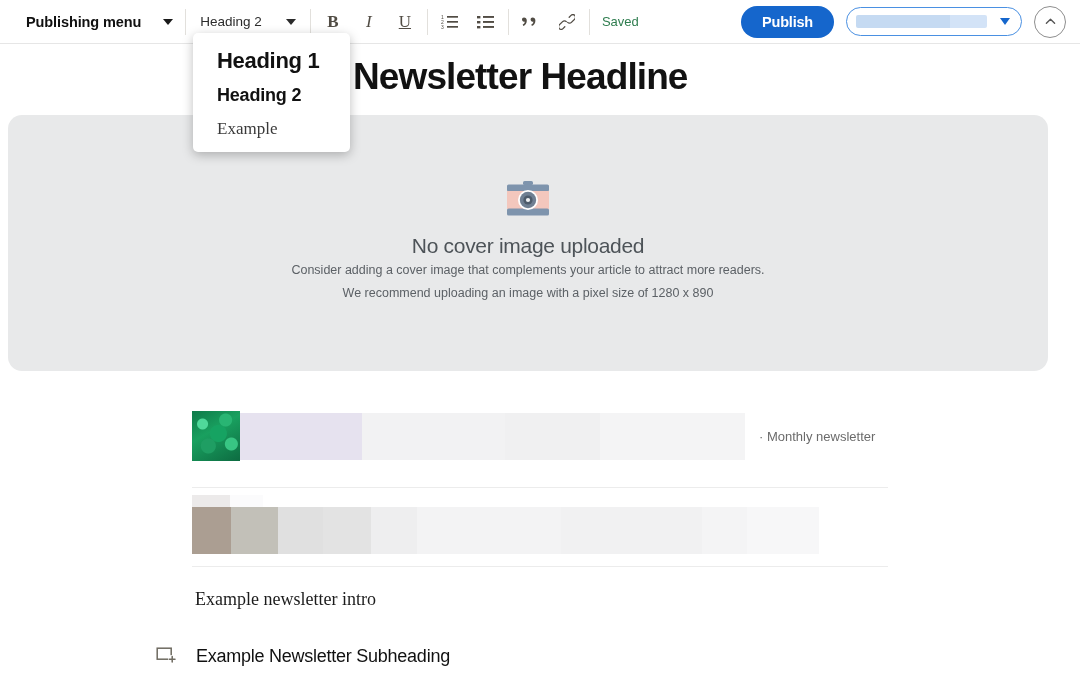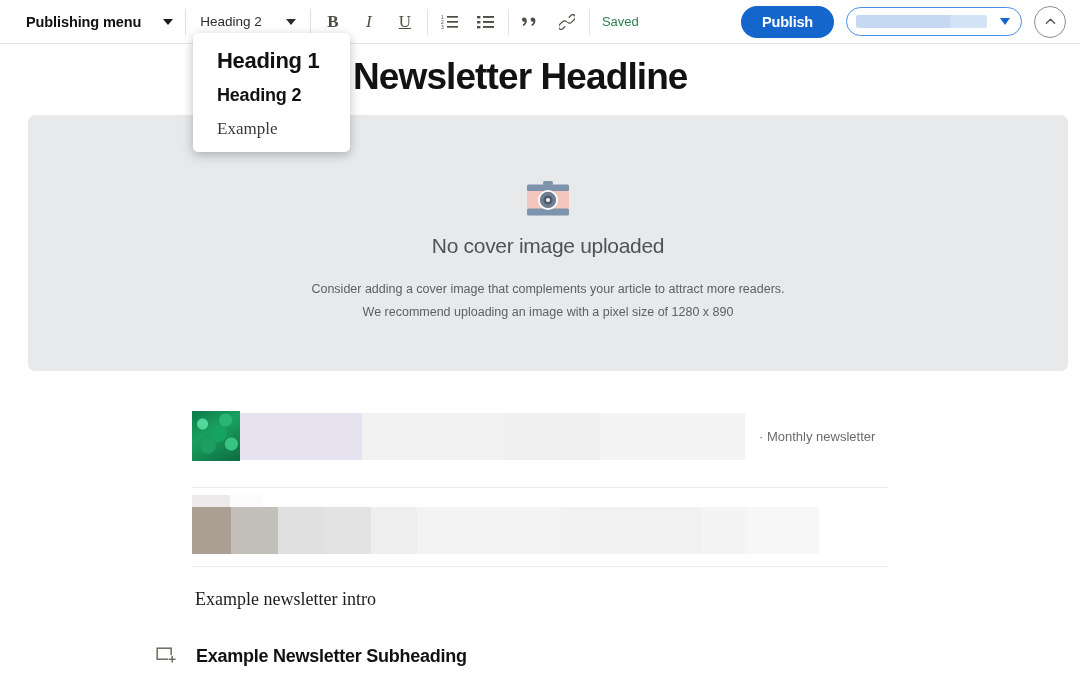--- a/index.html
+++ b/index.html
@@ -202,44 +202,44 @@
     font-weight: bold;
     color: #121212;
     letter-spacing: -0.9px;
     line-height: 1.12;
   }
 
   
   .cover {
     position: absolute;
     top: 115px;
-    left: 28px;
+    left: 8px;
     width: 1040px;
     height: 256px;
     background: #e8e9ea;
-    border-radius: 7px;
+    border-radius: 14px;
     display: flex;
     flex-direction: column;
     align-items: center;
     box-sizing: border-box;
   }
   .camera-icon {
     margin-top: 66px;
     width: 48px;
     height: 39px;
     position: relative;
   }
   .cover-title {
     margin-top: 14px;
     font-size: 21px;
     color: #4d5358;
     letter-spacing: -0.3px;
   }
   .cover-sub {
-    margin-top: 20px;
+    margin-top: 1px;
     font-size: 12.5px;
     color: #5c6166;
     line-height: 1.85;
     text-align: center;
   }
 
   
   .row-embed {
     position: absolute;
     left: 192px;
@@ -326,21 +326,21 @@
   }
   .add-block-icon {
     width: 22px;
     height: 22px;
     position: relative;
     cursor: pointer;
     flex: none;
   }
   .subheading-text {
     font-size: 18px;
-    font-weight: bold;
+    font-weight: normal;
     color: #111111;
     letter-spacing: -0.25px;
   }
 </style>
 </head>
 <body>
 
 <div class="toolbar">
 
   <div class="publishing-menu">

